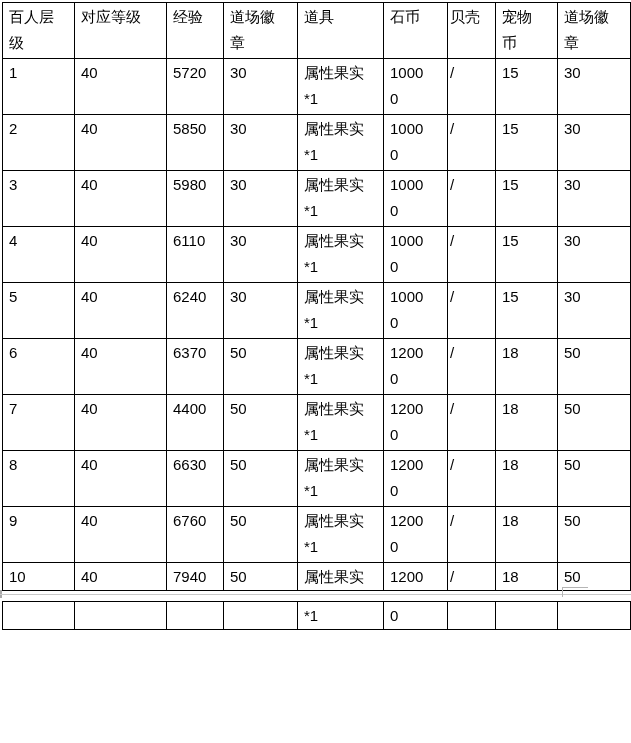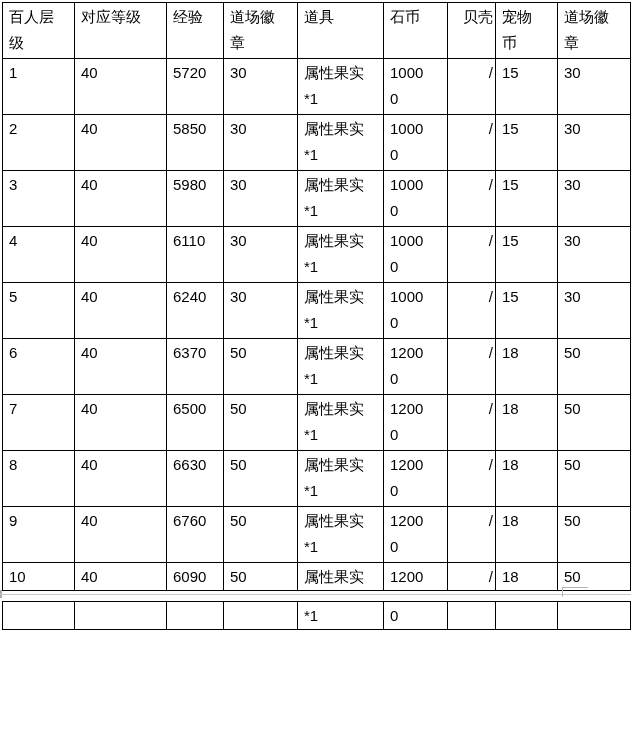--- a/index.html
+++ b/index.html
@@ -26,21 +26,21 @@
     text-align:left;
     font-size:15px;
     line-height:26px;
     font-weight:normal;
     padding:1px 2px 0 6px;
     white-space:pre-line;
     overflow:hidden;
     box-sizing:border-box;
   }
   
-  td:nth-child(7){text-align:right;padding-left:2px;}
+  td:nth-child(7){text-align:left;padding-left:2px;}
   tr.two-line td{height:56px;}
   tr.one-line td{height:28px;}
   thead tr td{height:52px;}
   
   .pb-line{position:absolute;left:0;top:594px;width:631px;height:1px;background:#c9c9c9;}
   .pb-left-tick{position:absolute;left:0;top:590px;width:2px;height:8px;background:#a8a8a8;}
   .pb-corner-v{position:absolute;left:562px;top:587px;width:1px;height:10px;background:#b5b5b5;}
   .pb-corner-h{position:absolute;left:562px;top:587px;width:26px;height:1px;background:#b5b5b5;}
 </style>
 </head>
@@ -152,21 +152,21 @@
 *1</td>
           <td>1200
 0</td>
           <td>/</td>
           <td>18</td>
           <td>50</td>
         </tr>
         <tr class="two-line">
           <td>7</td>
           <td>40</td>
-          <td>6500</td>
+          <td>4400</td>
           <td>50</td>
           <td>属性果实
 *1</td>
           <td>1200
 0</td>
           <td>/</td>
           <td>18</td>
           <td>50</td>
         </tr>
         <tr class="two-line">
@@ -191,21 +191,21 @@
 *1</td>
           <td>1200
 0</td>
           <td>/</td>
           <td>18</td>
           <td>50</td>
         </tr>
         <tr class="one-line">
           <td>10</td>
           <td>40</td>
-          <td>6090</td>
+          <td>7940</td>
           <td>50</td>
           <td>属性果实</td>
           <td>1200</td>
           <td>/</td>
           <td>18</td>
           <td>50</td>
         </tr>
       </tbody>
   </table>
 

